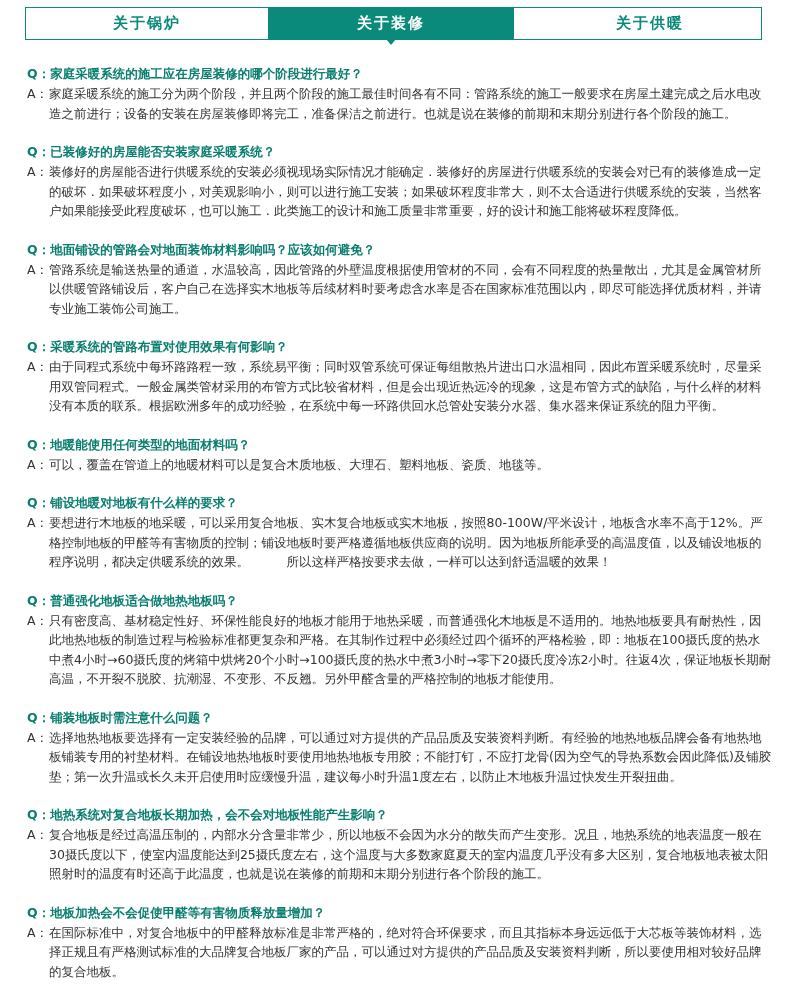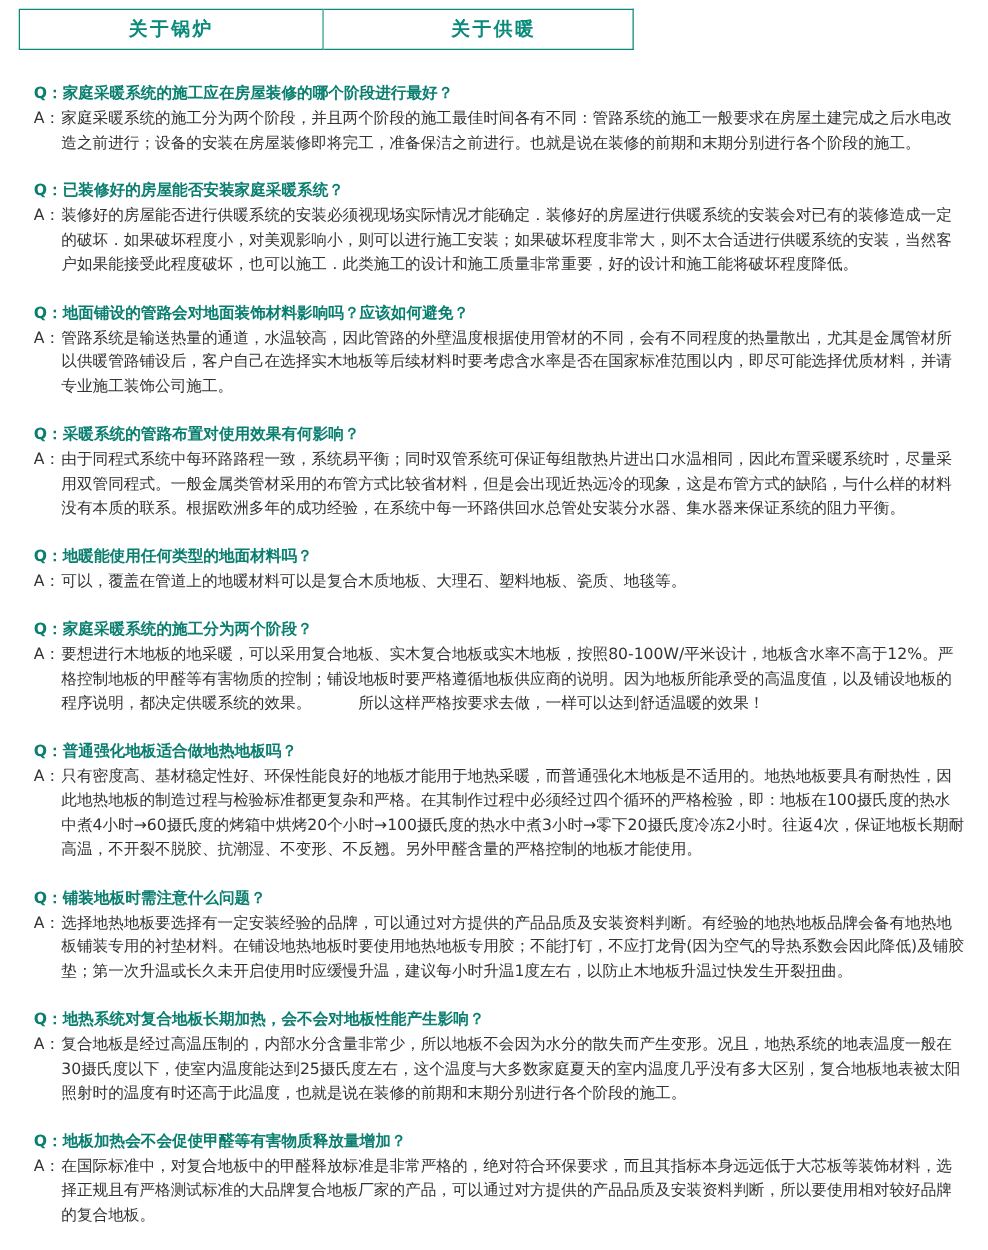--- a/index.html
+++ b/index.html
@@ -1,20 +1,20 @@
 <!DOCTYPE html>
 <html><head>
   <meta charset="utf-8">
   <style>
     * { margin: 0; padding: 0; box-sizing: border-box; }
     html, body { width: 790px; height: 1000px; background: #ffffff; overflow: hidden; }
     body { font-family: "DejaVu Sans", "Liberation Sans", sans-serif; color: #333333; position: relative; }
 
     .tabs {
-      position: absolute; left: 15px; top: 7px; width: 737px; height: 33px;
+      position: absolute; left: 25px; top: 7px; width: 737px; height: 33px;
       display: flex;
     }
     .tab {
       flex: 0 0 auto; height: 33px; border: 1px solid #0a8a7a; background: #ffffff;
       color: #0a8a7a; font-size: 15px; font-weight: bold; letter-spacing: 2px;
       display: flex; align-items: center; justify-content: center; position: relative; cursor: pointer;
     }
     .tab.t1 { width: 244px; }
     .tab.t2 { width: 245px; border-left: none; }
     .tab.t3 { width: 248px; border-left: none; padding-left: 25px; }
@@ -38,20 +38,24 @@
     .q .prefix { color: #0a7f70; }
     .a .prefix { color: #333333; }
     .text { flex: 1 1 auto; }
   </style>
 </head>
 <body>
 
 <div class="tabs">
   <div class="tab t1">
     <span>关于锅炉</span>
+  </div>
+  <div class="tab t2 active">
+    <span>关于装修</span>
+    <span class="caret"></span>
   </div>
   <div class="tab t3">
     <span>关于供暖</span>
   </div>
 </div>
 
 <div class="faq">
   <div class="item">
     <div class="q">
         <span class="prefix">Q：</span>
@@ -98,21 +102,21 @@
         <span class="text">地暖能使用任何类型的地面材料吗？</span>
       </div>
     <div class="a">
         <span class="prefix">A：</span>
         <span class="text">可以，覆盖在管道上的地暖材料可以是复合木质地板、大理石、塑料地板、瓷质、地毯等。</span>
       </div>
   </div>
   <div class="item">
     <div class="q">
         <span class="prefix">Q：</span>
-        <span class="text">家庭采暖系统的施工分为两个阶段？</span>
+        <span class="text">铺设地暖对地板有什么样的要求？</span>
       </div>
     <div class="a">
         <span class="prefix">A：</span>
         <span class="text">要想进行木地板的地采暖，可以采用复合地板、实木复合地板或实木地板，按照80-100W/平米设计，地板含水率不高于12%。严格控制地板的甲醛等有害物质的控制；铺设地板时要严格遵循地板供应商的说明。因为地板所能承受的高温度值，以及铺设地板的程序说明，都决定供暖系统的效果。　　　所以这样严格按要求去做，一样可以达到舒适温暖的效果！</span>
       </div>
   </div>
   <div class="item">
     <div class="q">
         <span class="prefix">Q：</span>
         <span class="text">普通强化地板适合做地热地板吗？</span>

